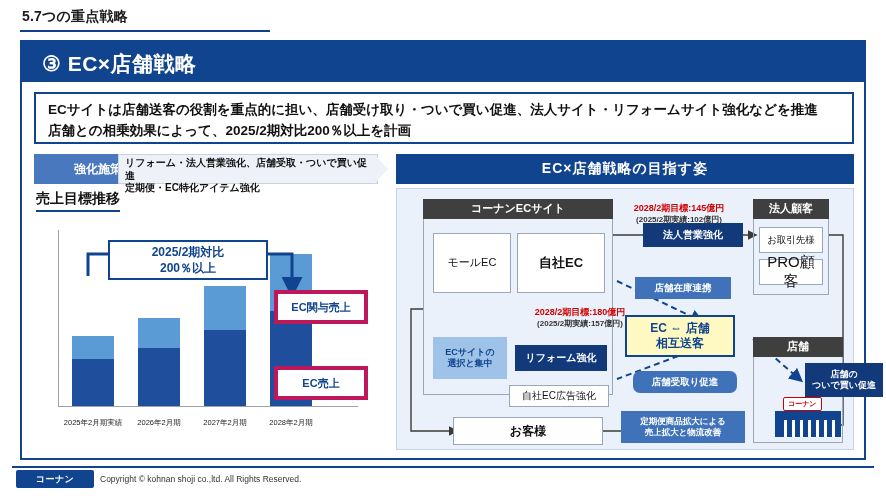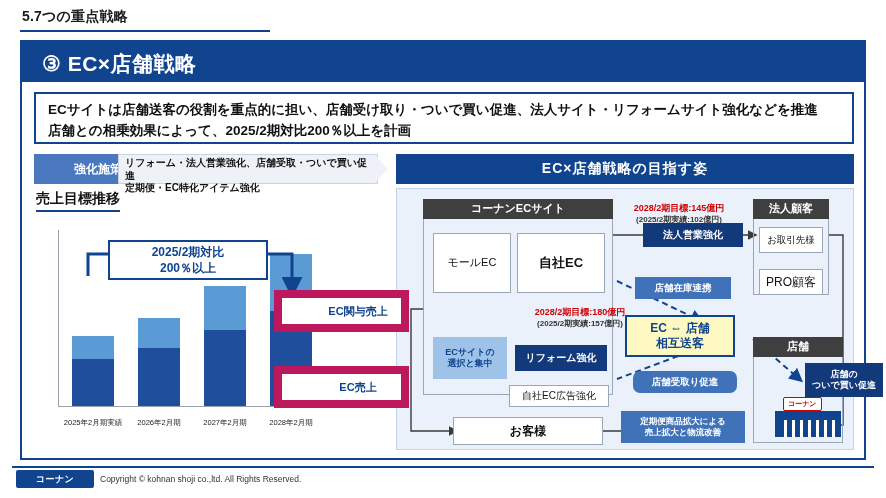--- a/index.html
+++ b/index.html
@@ -228,29 +228,28 @@
   }
   .callout div {
     font-size: 12px;
     font-weight: bold;
     color: #10448f;
     line-height: 1.3;
   }
   .tag {
     position: absolute;
     background: #ffffff;
-    border: 8px solid #be185d;
+    border: 4px solid #be185d;
     font-size: 11px;
     font-weight: bold;
     color: #10448f;
     display: flex;
     align-items: center;
     justify-content: center;
     z-index: 6;
-    padding-left: 33px;
   }
   .tag-ec-kanyo { left: 232px; top: 66px; width: 86px; height: 26px; }
   .tag-ec-uriage { left: 232px; top: 142px; width: 86px; height: 26px; }
 
   
   .diagram {
     position: absolute;
     left: 374px;
     top: 146px;
     width: 458px;
@@ -532,21 +531,21 @@
       </div>
       <div class="dbox midblue-box" style="left:236px;top:182px;width:104px;height:22px;font-size:9.5px;border-radius:7px;">店舗受取り促進</div>
       <div class="dbox midblue-box" style="left:224px;top:222px;width:124px;height:32px;flex-direction:column;font-size:8.5px;">
         <span>定期便商品拡大による</span>
         <span>売上拡大と物流改善</span>
       </div>
 
       <div class="group-frame" style="left:356px;top:28px;width:76px;height:78px;"></div>
       <div class="dbox hdr-dark" style="left:356px;top:10px;width:76px;height:20px;">法人顧客</div>
       <div class="dbox white-box" style="left:362px;top:38px;width:64px;height:26px;font-size:9.5px;">お取引先様</div>
-      <div class="dbox white-box" style="left:362px;top:80px;width:64px;height:26px;font-size:12px;">PRO顧客</div>
+      <div class="dbox white-box" style="left:362px;top:70px;width:64px;height:26px;font-size:15px;">PRO顧客</div>
 
       <div class="group-frame" style="left:356px;top:166px;width:90px;height:88px;"></div>
       <div class="dbox hdr-dark" style="left:356px;top:148px;width:90px;height:20px;">店舗</div>
       <div class="dbox navy-box" style="left:362px;top:174px;width:78px;height:34px;flex-direction:column;font-size:9px;margin-left:46px;">
         <span>店舗の</span>
         <span>ついで買い促進</span>
       </div>
       <div style="position:absolute;left:356px;top:166px;width:90px;height:88px;">
         <div class="store-icon">
           <div class="roof"></div>

